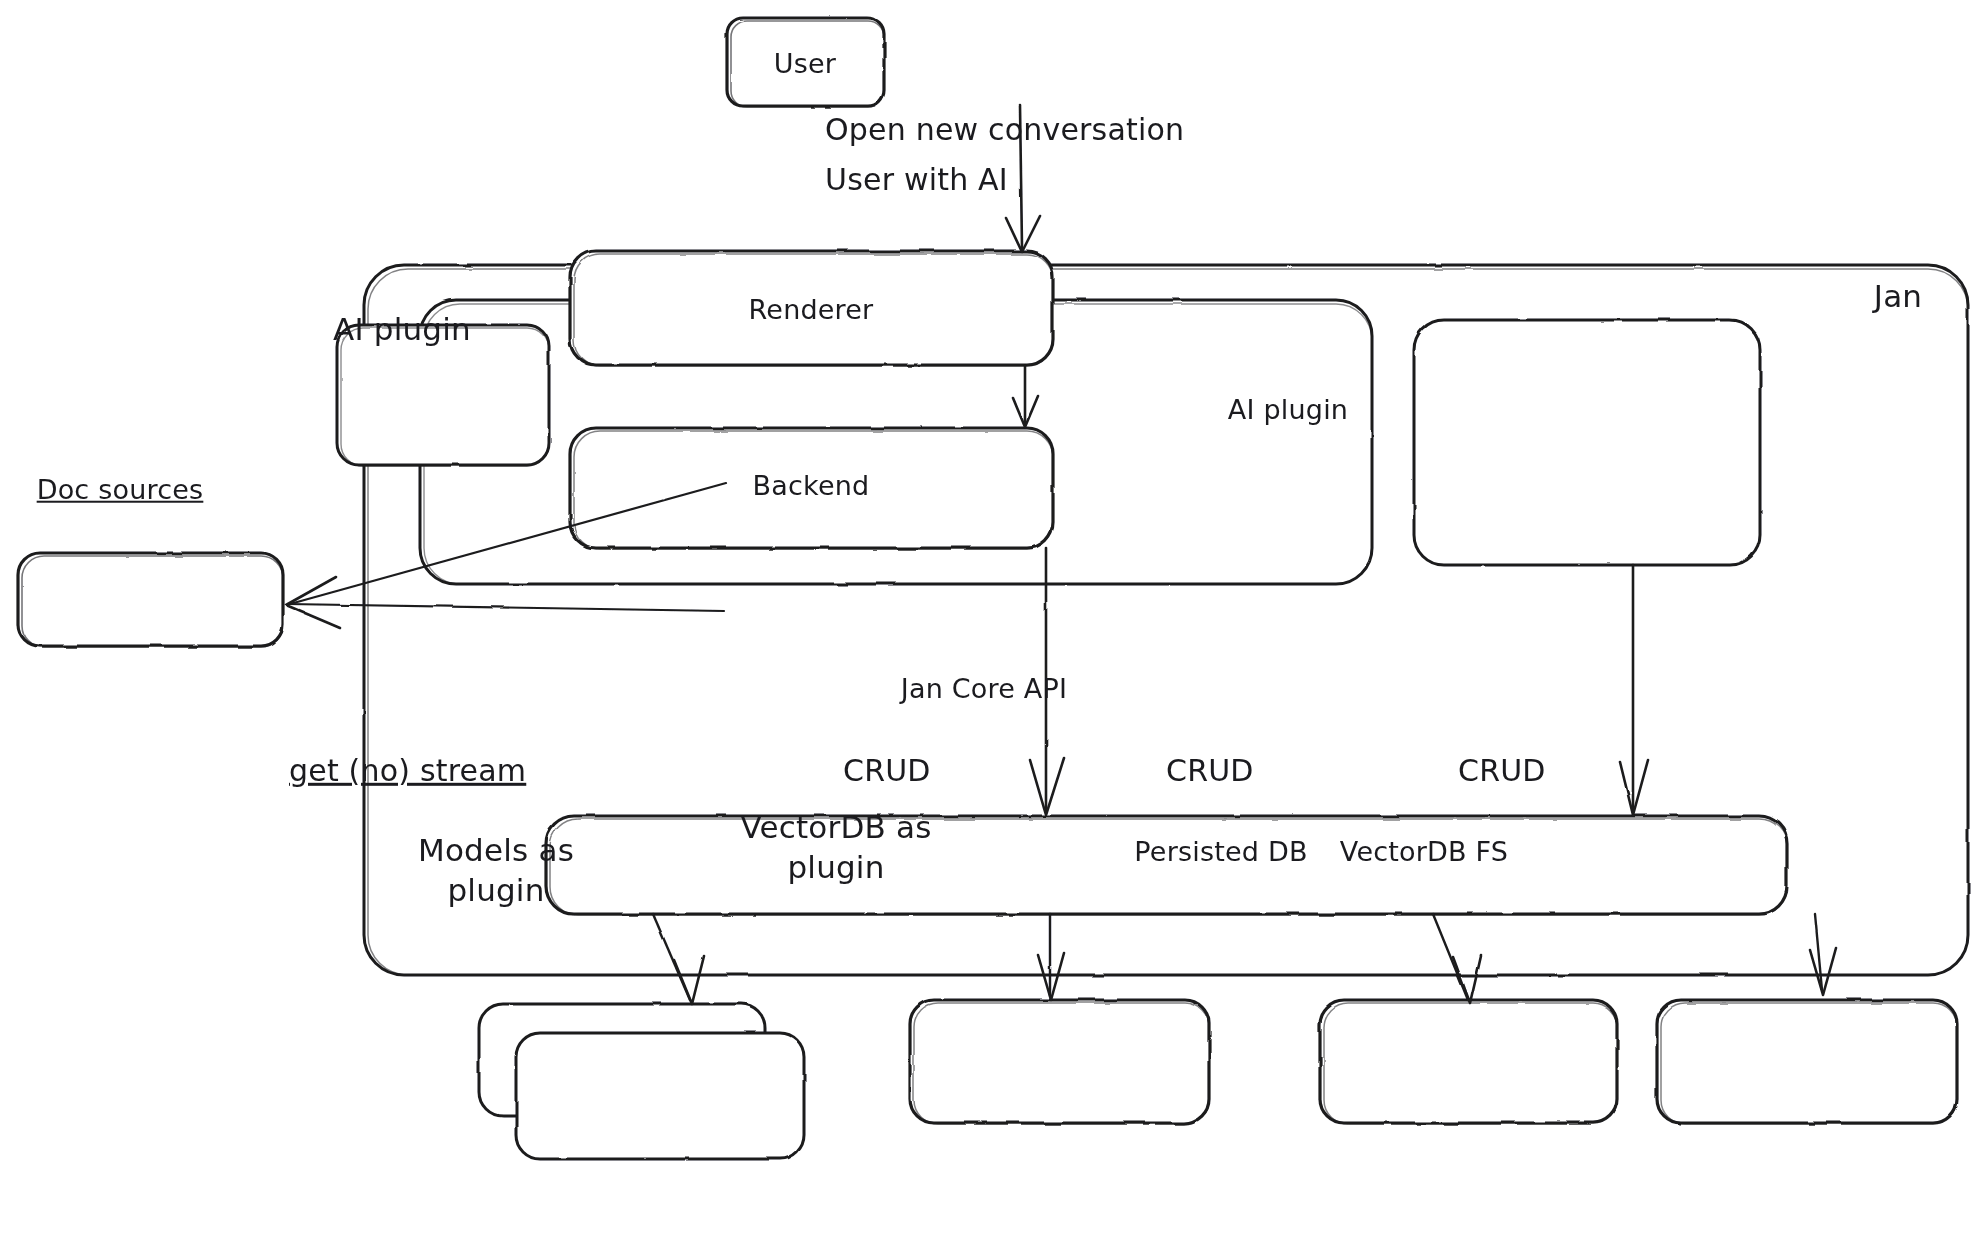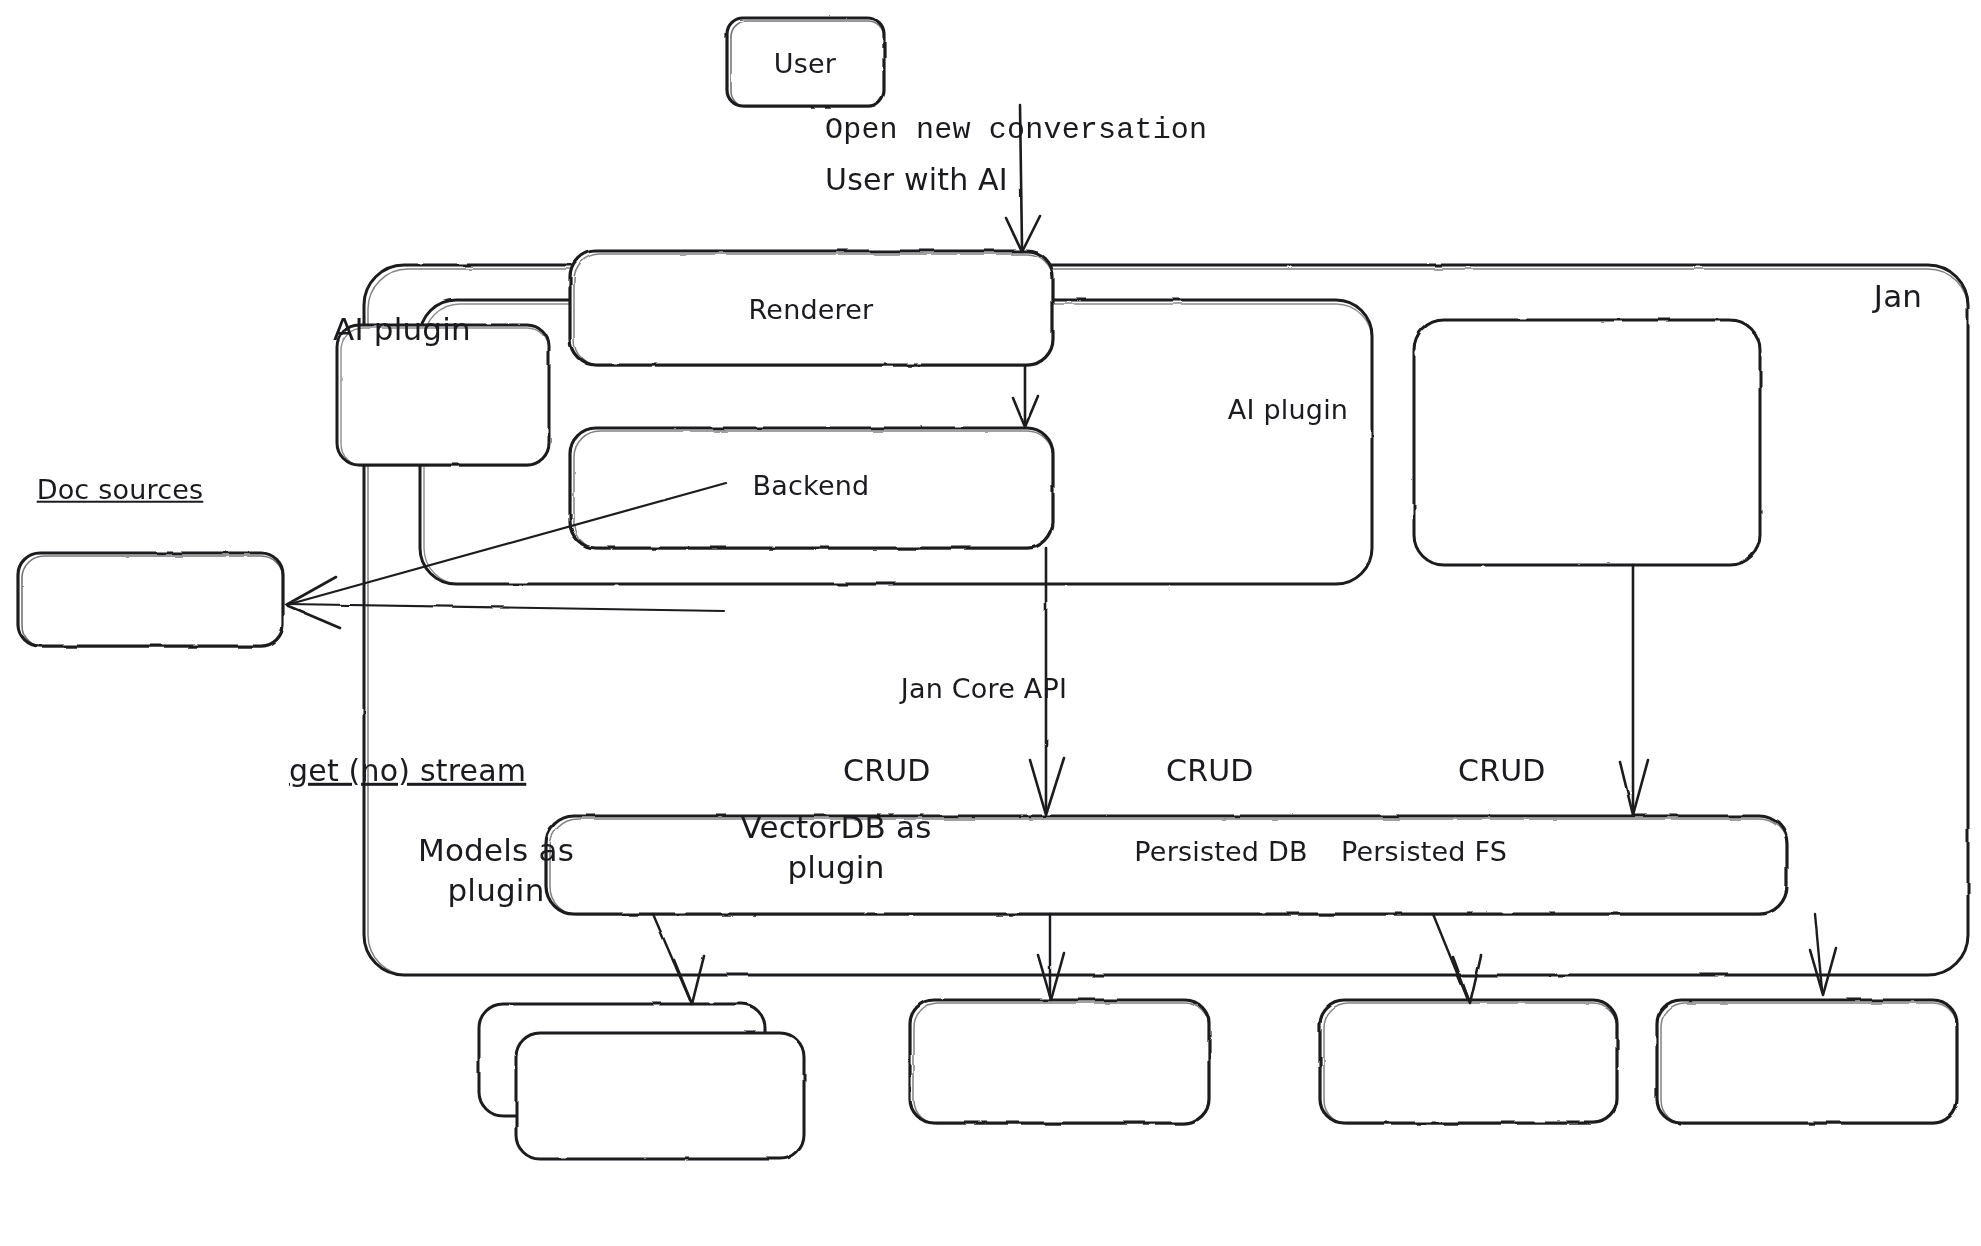--- a/index.html
+++ b/index.html
@@ -201,23 +201,23 @@
   <div class="lbl node-label ctr" style="left:984px; top:689px;">Jan Core API</div>
 
   <div class="lbl node-label small ctr" style="left:496px; top:871px;">Models as
 plugin</div>
 
   <div class="lbl node-label small ctr" style="left:836px; top:848px;">VectorDB as
 plugin</div>
 
   <div class="lbl node-label ctr" style="left:1221px; top:852px;">Persisted DB</div>
 
-  <div class="lbl node-label ctr" style="left:1424px; top:852px;">Persisted FS</div>
-
-  <div class="lbl edge-label lft" style="left:825px; top:130px;font-family:Liberation Mono, monospace;">Open new conversation</div>
+  <div class="lbl node-label ctr" style="left:1424px; top:852px;">VectorDB FS</div>
+
+  <div class="lbl edge-label lft" style="left:825px; top:130px;">Open new conversation</div>
   <div class="lbl edge-label lft" style="left:825px; top:180px;">User with AI</div>
 
   <div class="lbl edge-label lft" style="left:289px; top:771px;text-decoration:underline;">get (no) stream</div>
 
   <div class="lbl edge-label lft" style="left:843px; top:771px;">CRUD</div>
 
   <div class="lbl edge-label lft" style="left:1166px; top:771px;">CRUD</div>
 
   <div class="lbl edge-label lft" style="left:1458px; top:771px;">CRUD</div>
 

